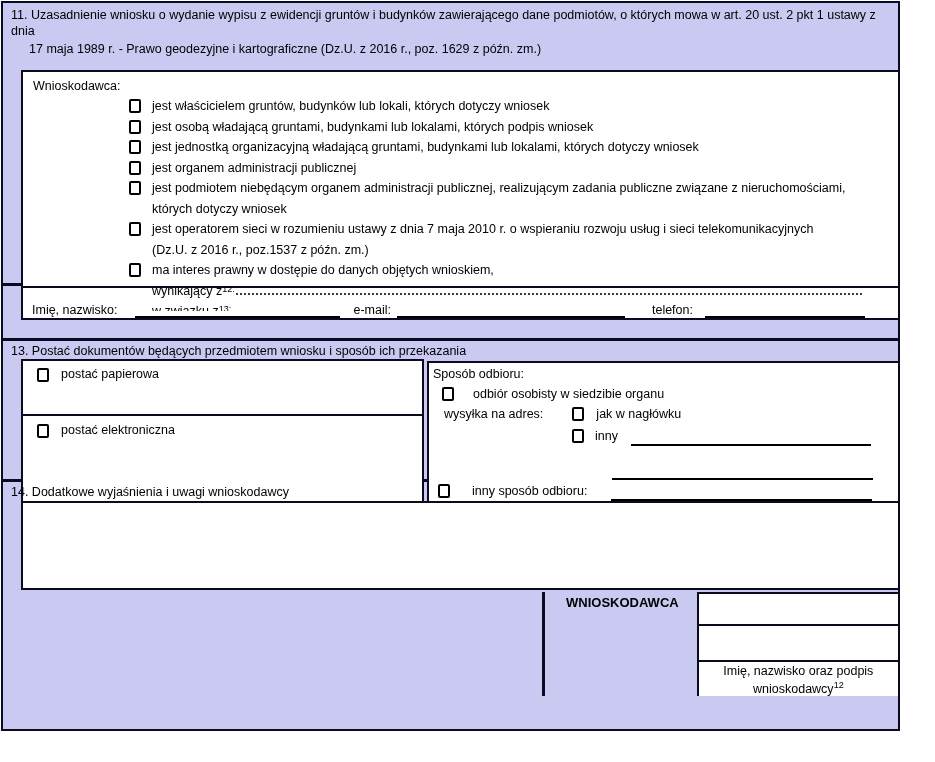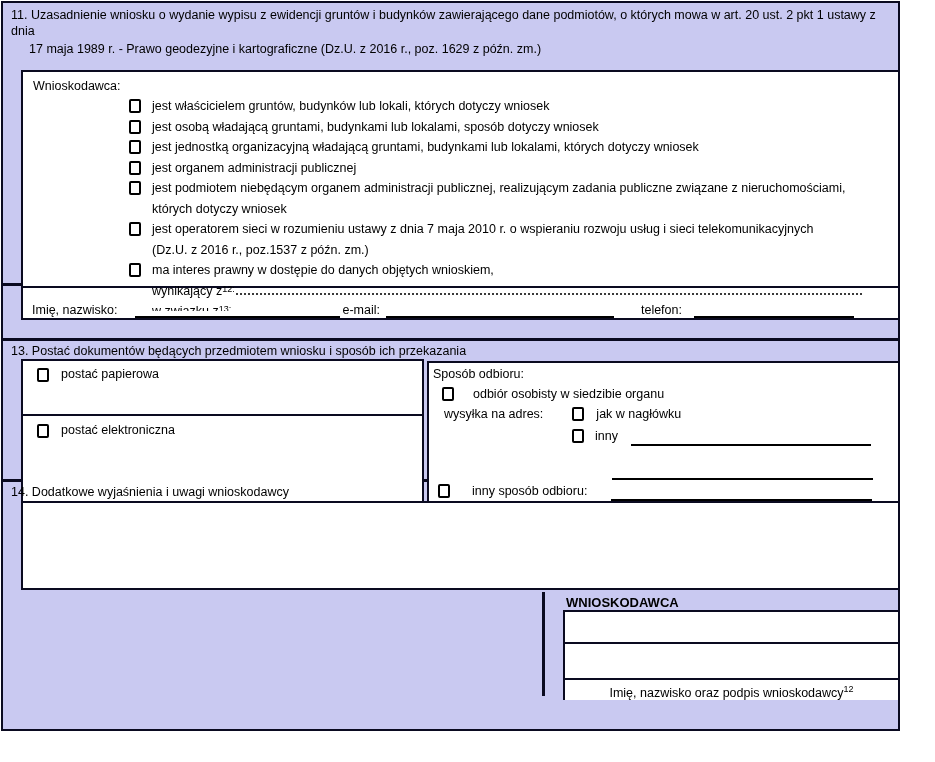--- a/index.html
+++ b/index.html
@@ -42,21 +42,21 @@
   #rightcol{flex:1;margin-left:3px;background:var(--boxbg);border:2px solid var(--line);border-right:none;padding:2px 0 0 4px}
   .drow{display:flex;align-items:flex-end;line-height:20px}
   .drow .cb{margin-bottom:3px}
   .dline{display:inline-block;border-bottom:2px solid #000;height:16px}
   
   #sec14{height:110px}
   #box14{height:89px;margin-top:1px}
   
   #bottom{display:flex;height:104px}
   #bottom-left{width:542px;border-right:3px solid var(--line)}
-  #bottom-right{flex:1;display:flex;flex-direction:column}
+  #bottom-right{flex:1;display:flex;}
   #sig-header{font-weight:bold;font-size:13px;padding:3px 0 0 21px;height:19px}
   #sigbox{flex:1;margin-left:18px;background:var(--boxbg);border:2px solid var(--line);border-right:none;border-bottom:none;display:flex;flex-direction:column}
   .sigrow1{height:32px;border-bottom:2px solid var(--line)}
   .sigrow2{height:36px;border-bottom:2px solid var(--line)}
   .sigcaption{flex:1;text-align:center;padding-top:2px;line-height:14px}
   .sigcaption sup{font-size:9px}
 </style>
 </head>
 <body>
 
@@ -66,21 +66,21 @@
     <div class="hdr">11. Uzasadnienie wniosku o wydanie wypisu z ewidencji gruntów i budynków zawierającego dane podmiotów, o których mowa w art. 20 ust. 2 pkt 1 ustawy z dnia</div>
     <div class="hdr2">17 maja 1989 r. - Prawo geodezyjne i kartograficzne (Dz.U. z 2016 r., poz. 1629 z późn. zm.)</div>
     <div id="box11" class="wbox">
       <span class="applicant-label">Wnioskodawca:</span>
       <div class="opt">
         <span class="cb"></span>
         <span>jest właścicielem gruntów, budynków lub lokali, których dotyczy wniosek</span>
       </div>
       <div class="opt">
         <span class="cb"></span>
-        <span>jest osobą władającą gruntami, budynkami lub lokalami, sposób dotyczy wniosek</span>
+        <span>jest osobą władającą gruntami, budynkami lub lokalami, których podpis wniosek</span>
       </div>
       <div class="opt">
         <span class="cb"></span>
         <span>jest jednostką organizacyjną władającą gruntami, budynkami lub lokalami, których dotyczy wniosek</span>
       </div>
       <div class="opt">
         <span class="cb"></span>
         <span>jest organem administracji publicznej</span>
       </div>
       <div class="opt">
@@ -105,21 +105,21 @@
           <sup>13:</sup>
         <span class="leader"></span>
       </div>
     </div>
   </div>
 
   <div id="sec12" class="sec sep">
     <div id="box12" class="wbox">
       <span class="lbl">Imię, nazwisko:</span>
       <span class="uline" style="width:205px;margin-left:18px"></span>
-      <span class="lbl" style="margin-left:2px">e-mail:</span>
+      <span class="lbl" style="margin-left:13px">e-mail:</span>
       <span class="uline" style="width:228px;margin-left:6px"></span>
       <span class="lbl" style="margin-left:27px">telefon:</span>
       <span class="uline" style="width:160px;margin-left:12px"></span>
     </div>
   </div>
 
   <div id="sec13" class="sec sep">
     <div class="hdrstrip">13. Postać dokumentów będących przedmiotem wniosku i sposób ich przekazania</div>
     <div class="cols">
       <div id="leftcol">

